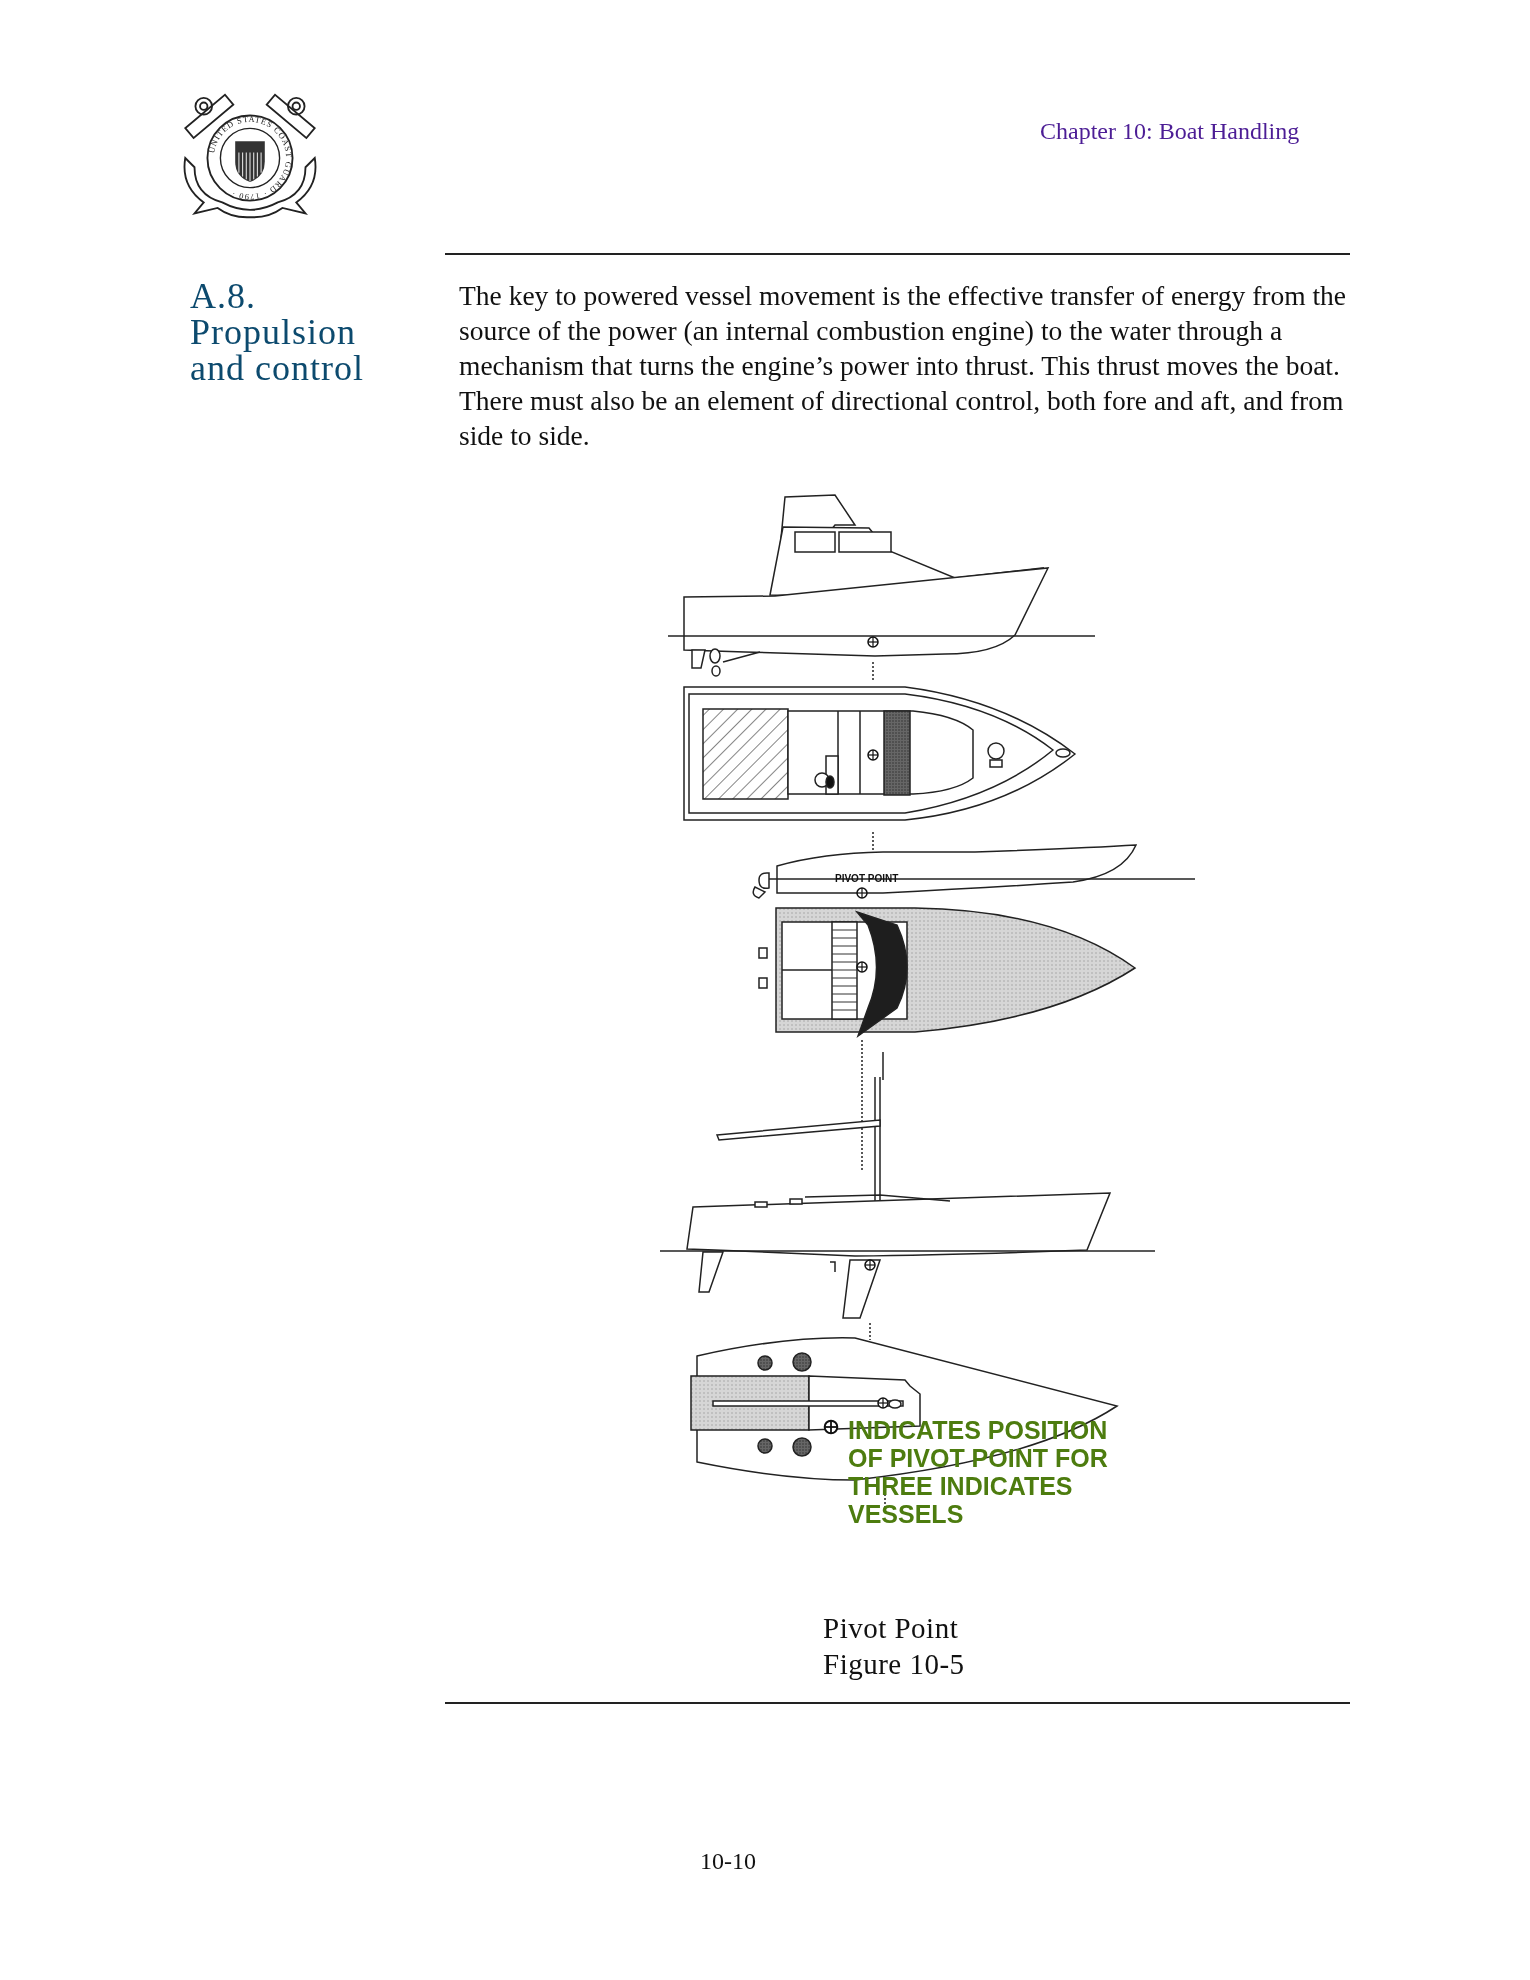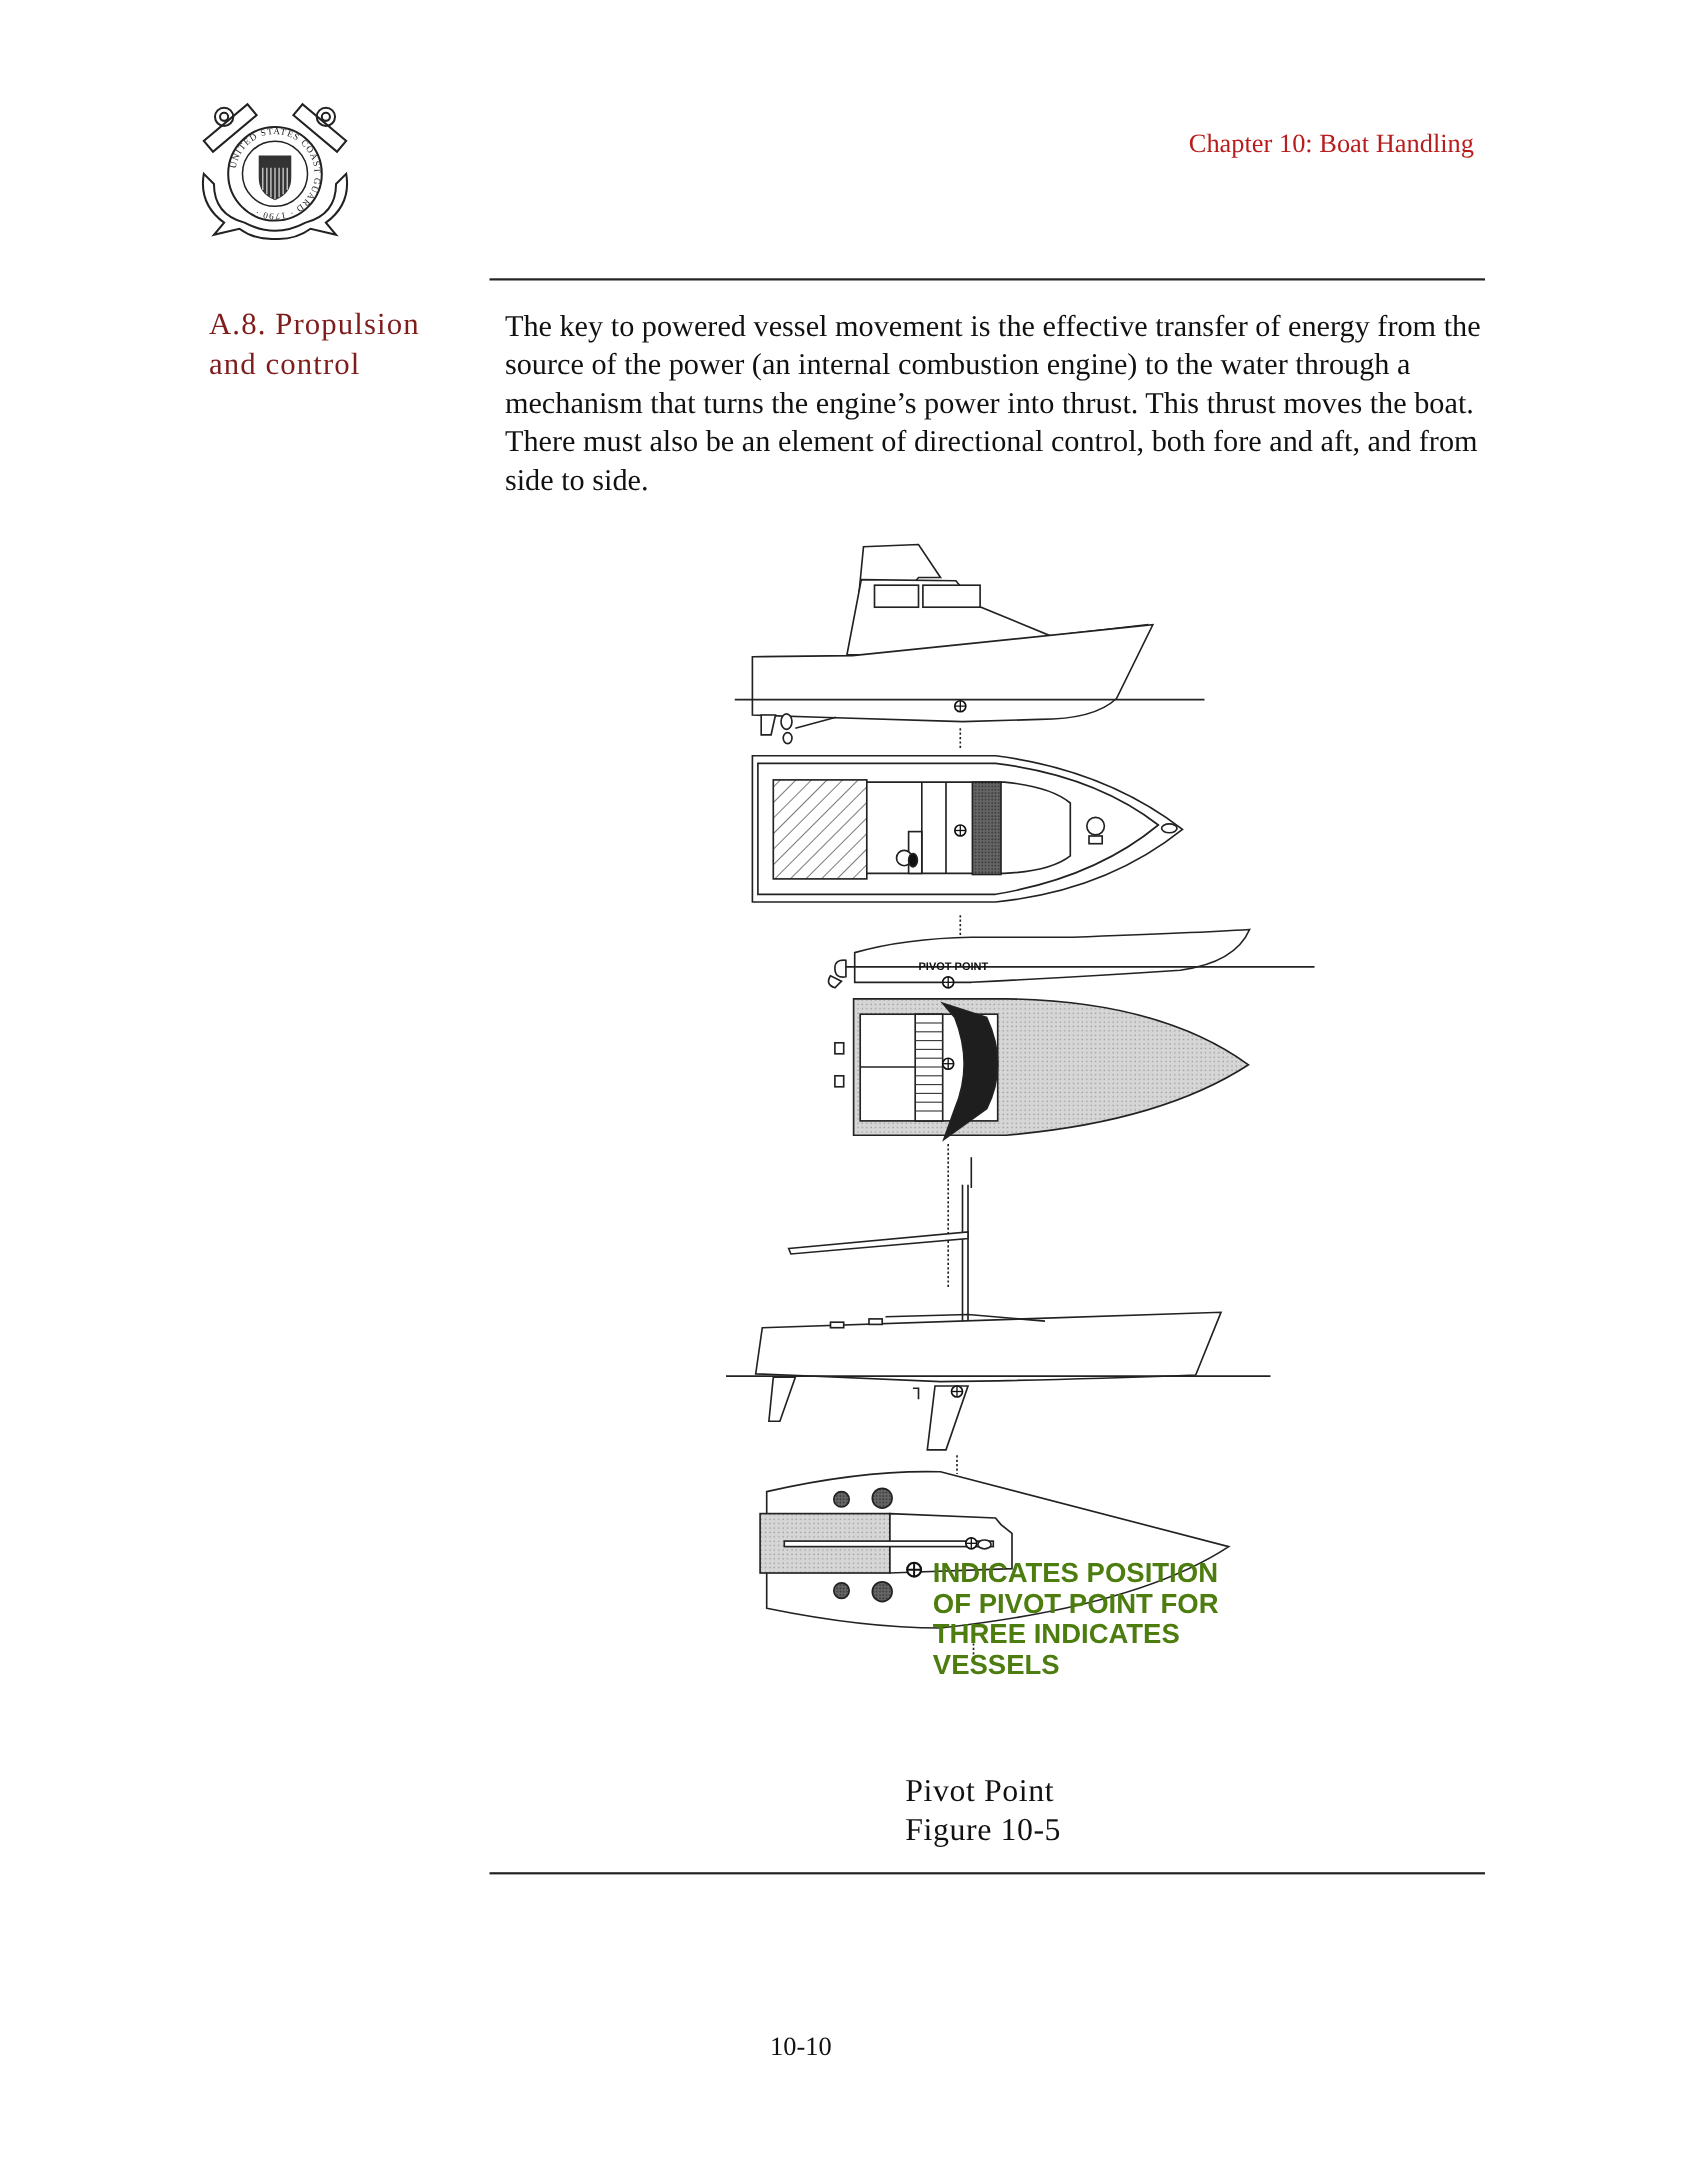--- a/index.html
+++ b/index.html
@@ -1,25 +1,25 @@
 <!DOCTYPE html>
 <html><head>
 <meta charset="utf-8">
 <style>
   html, body { margin: 0; padding: 0; background: #ffffff; }
   body { width: 1530px; height: 1980px; position: relative; overflow: hidden;
          font-family: "Liberation Serif", "DejaVu Serif", serif; color: #111; }
   .logo { position: absolute; left: 176px; top: 92px; width: 148px; height: 132px; }
-  .chapter-header { position: absolute; left: 1040px; top: 118px; width: 300px; text-align: right;
-         font-size: 24px; color: #b91c1c; }
+  .chapter-header { position: absolute; left: 1040px; top: 118px; width: 300px; text-align: left;
+         font-size: 24px; color: #4c1d95; }
   .rule { position: absolute; left: 445px; width: 905px; height: 0; border-top: 2px solid #222; }
   .rule.top { top: 253px; }
   .rule.bottom { top: 1702px; }
-  .side-heading { position: absolute; left: 190px; top: 278px; width: 240px; font-size: 28px;
-         line-height: 36px; letter-spacing: 1px; color: #7f1d1d; }
+  .side-heading { position: absolute; left: 190px; top: 278px; width: 240px; font-size: 36px;
+         line-height: 36px; letter-spacing: 1px; color: #0c4a6e; }
   .body-text { position: absolute; left: 459px; top: 278px; width: 900px; font-size: 27.5px;
          line-height: 35px; color: #111; }
   .figure { position: absolute; left: 655px; top: 480px; width: 540px; height: 1130px; }
   .legend { position: absolute; left: 848px; top: 1416px; width: 330px;
          font-family: "Liberation Sans", "DejaVu Sans", sans-serif; font-weight: bold;
          font-size: 25px; line-height: 28px; color: #4d7c0f; }
   .legend-symbol { position: absolute; left: -26px; top: 2px; width: 18px; height: 18px; }
   .caption { position: absolute; left: 823px; top: 1610px; font-size: 29px; line-height: 36px;
          letter-spacing: 0.5px; color: #111; }
   .page-number { position: absolute; left: 700px; top: 1848px; width: 120px; text-align: left;

